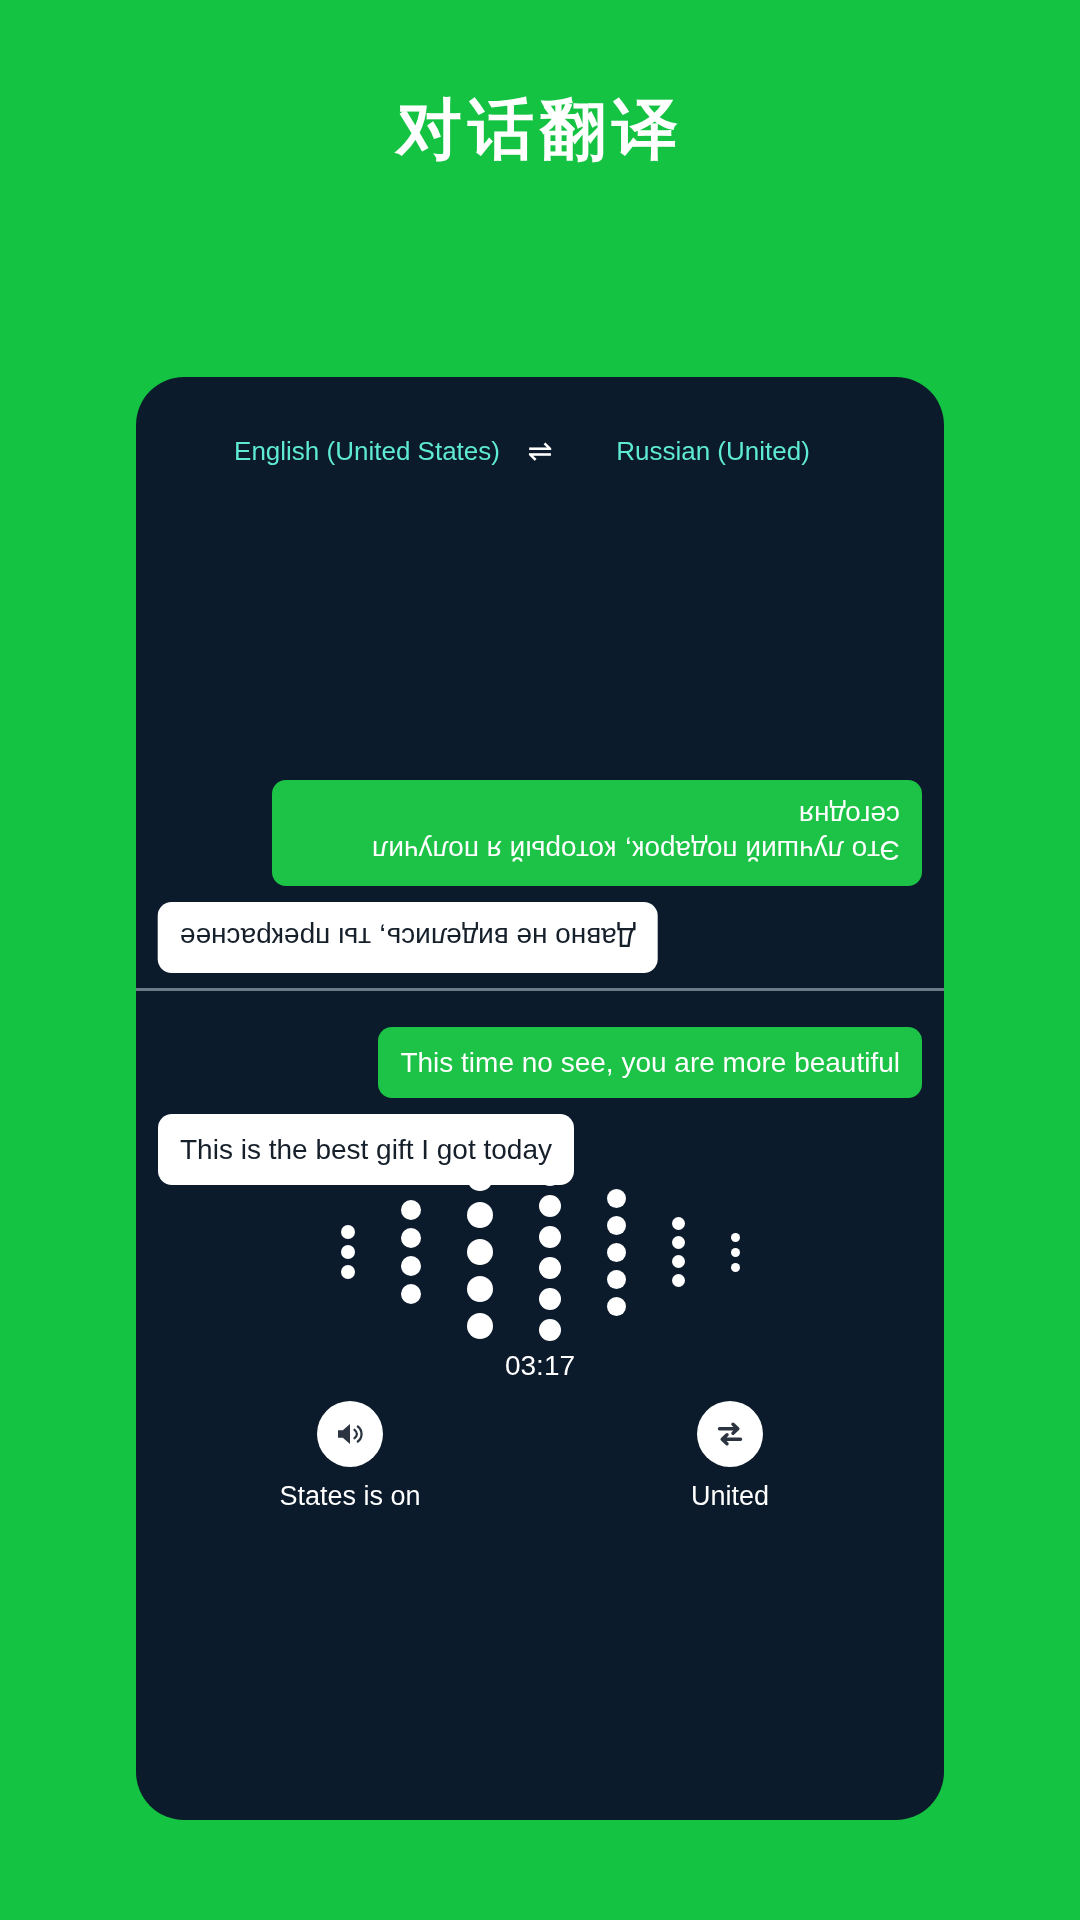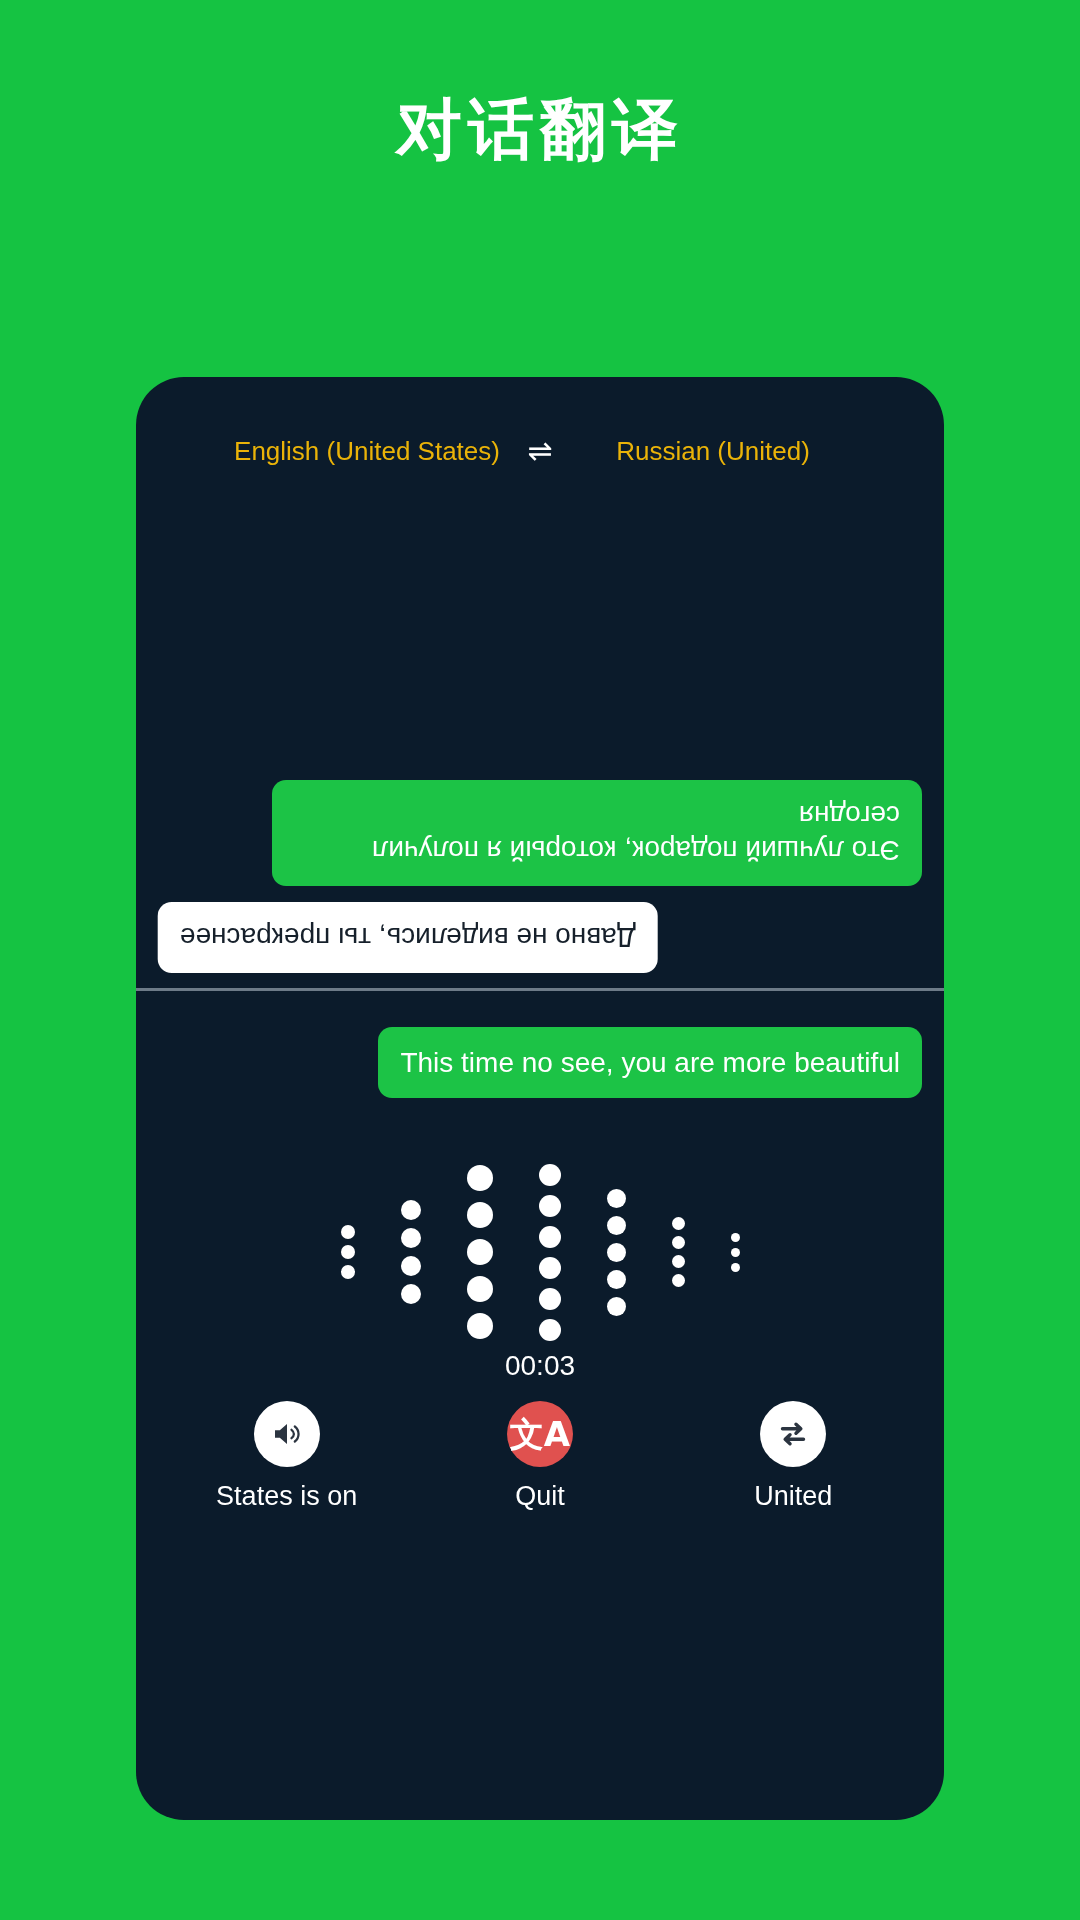--- a/index.html
+++ b/index.html
@@ -48,21 +48,21 @@
     position: absolute;
     top: 52px;
     left: 0;
     width: 100%;
     height: 44px;
     display: flex;
     align-items: center;
     justify-content: center;
   }
   .lang-label {
-    color: #eab308;
+    color: #5eead4;
     font-size: 26px;
     font-weight: 400;
     white-space: nowrap;
   }
   .lang-left  { width: 300px; text-align: center; }
   .lang-right { width: 300px; text-align: center; }
   .swap-icon {
     width: 46px;
     display: flex;
     align-items: center;
@@ -228,20 +228,23 @@
         <div class="bubble bubble-white">Давно не виделись, ты прекраснее</div>
       </div>
     </div>
 
   <div class="divider"></div>
 
   <div class="pane pane-bottom" id="pane-bottom">
       <div class="bubble-row row-right">
         <div class="bubble bubble-green">This time no see, you are more beautiful</div>
       </div>
+      <div class="bubble-row row-left">
+        <div class="bubble bubble-white">This is the best gift I got today</div>
+      </div>
     </div>
 
 
   <div class="waveform" id="waveform">
       <div class="wave-col" style="gap: 6px;">
         <div class="wave-dot" style="width: 14px; height: 14px; background: rgb(255, 255, 255);"></div>
         <div class="wave-dot" style="width: 14px; height: 14px; background: rgb(255, 255, 255);"></div>
         <div class="wave-dot" style="width: 14px; height: 14px; background: rgb(255, 255, 255);"></div>
       </div>
       <div class="wave-col" style="gap: 8px;">
@@ -278,41 +281,35 @@
         <div class="wave-dot" style="width: 13px; height: 13px; background: rgb(255, 255, 255);"></div>
         <div class="wave-dot" style="width: 13px; height: 13px; background: rgb(255, 255, 255);"></div>
       </div>
       <div class="wave-col" style="gap: 6px;">
         <div class="wave-dot" style="width: 9px; height: 9px; background: rgb(255, 255, 255);"></div>
         <div class="wave-dot" style="width: 9px; height: 9px; background: rgb(255, 255, 255);"></div>
         <div class="wave-dot" style="width: 9px; height: 9px; background: rgb(255, 255, 255);"></div>
       </div>
     </div>
 
-  <div class="timer">00:03</div>
+  <div class="timer">03:17</div>
 
   <div class="controls">
 
     <div class="control">
       <div class="control-circle circle-white">
         <svg width="36" height="36" viewBox="0 0 24 24">
           <path d="M4 9.5h3.2L12 5.3v13.4L7.2 14.5H4z" fill="#2b3440"></path>
           <path d="M15 9.2c1 .8 1.6 1.7 1.6 2.8s-.6 2-1.6 2.8" stroke="#2b3440" stroke-width="1.5" fill="none" stroke-linecap="round"></path>
           <path d="M17.2 7c1.6 1.2 2.5 3 2.5 5s-.9 3.8-2.5 5" stroke="#2b3440" stroke-width="1.5" fill="none" stroke-linecap="round"></path>
         </svg>
       </div>
       <div class="control-label">States is on</div>
     </div>
 
-    <div class="control">
-      <div class="control-circle circle-red">
-        <span class="glyph-red">文A</span>
-      </div>
-      <div class="control-label">Quit</div>
-    </div>
 
     <div class="control">
       <div class="control-circle circle-white">
         <svg width="36" height="36" viewBox="0 0 24 24">
           <path d="M5 8.5h12M14 5.5l3.2 3-3.2 3" stroke="#2b3440" stroke-width="2.3" fill="none" stroke-linecap="round" stroke-linejoin="round"></path>
           <path d="M19 15.5H7M10 12.5l-3.2 3 3.2 3" stroke="#2b3440" stroke-width="2.3" fill="none" stroke-linecap="round" stroke-linejoin="round"></path>
         </svg>
       </div>
       <div class="control-label">United</div>
     </div>

